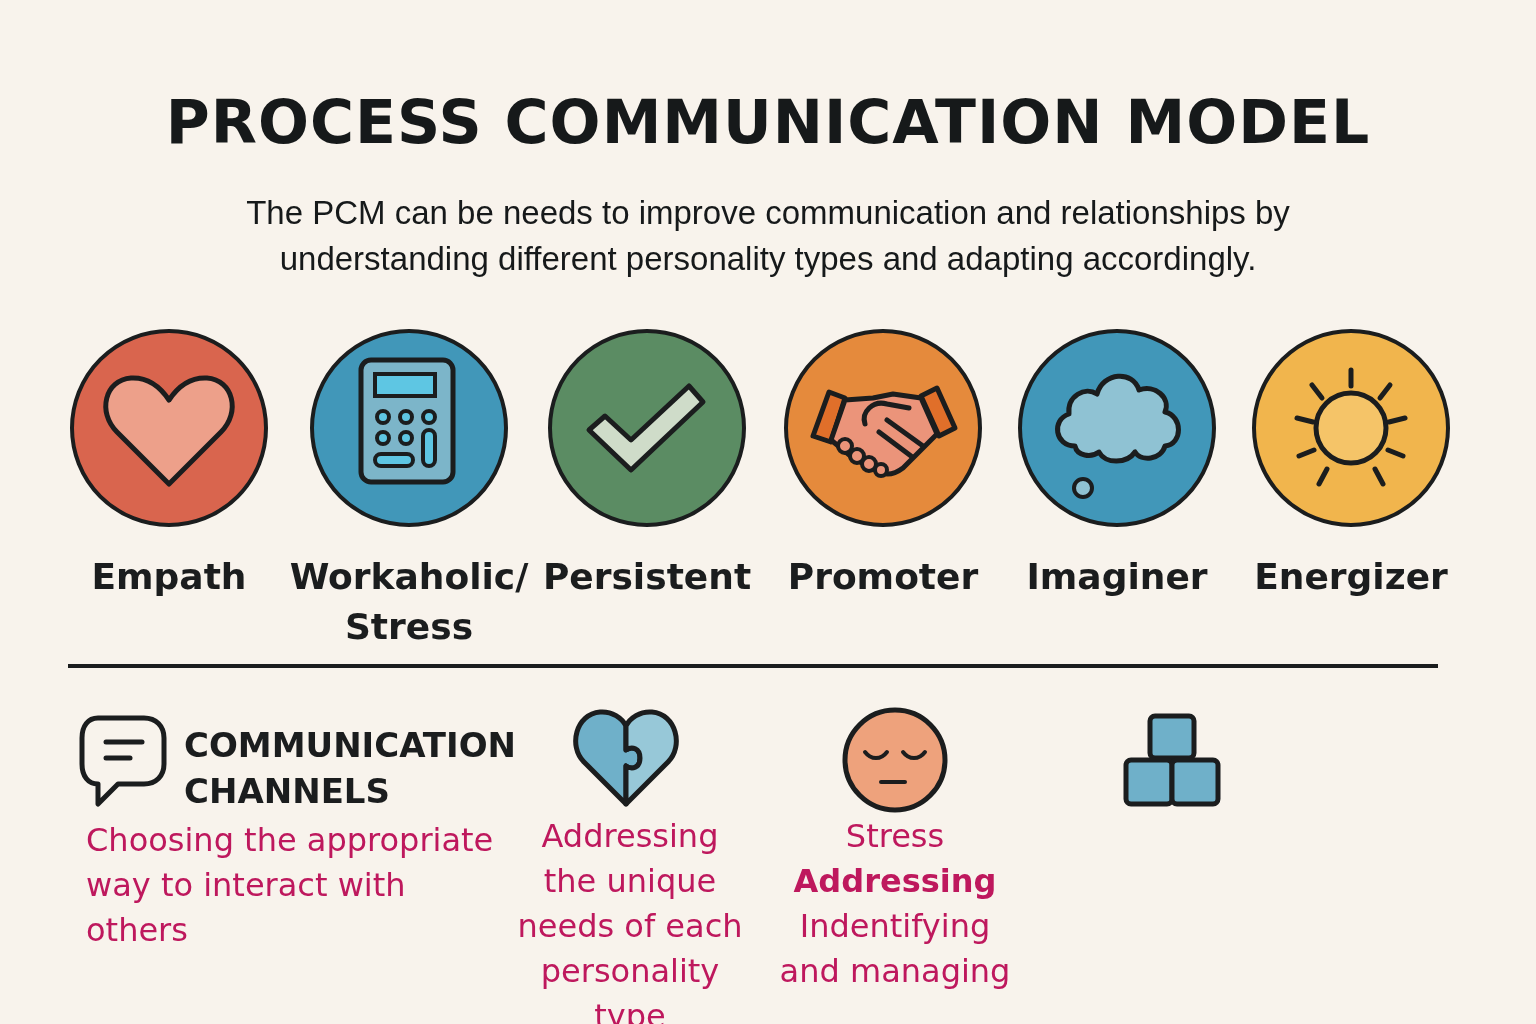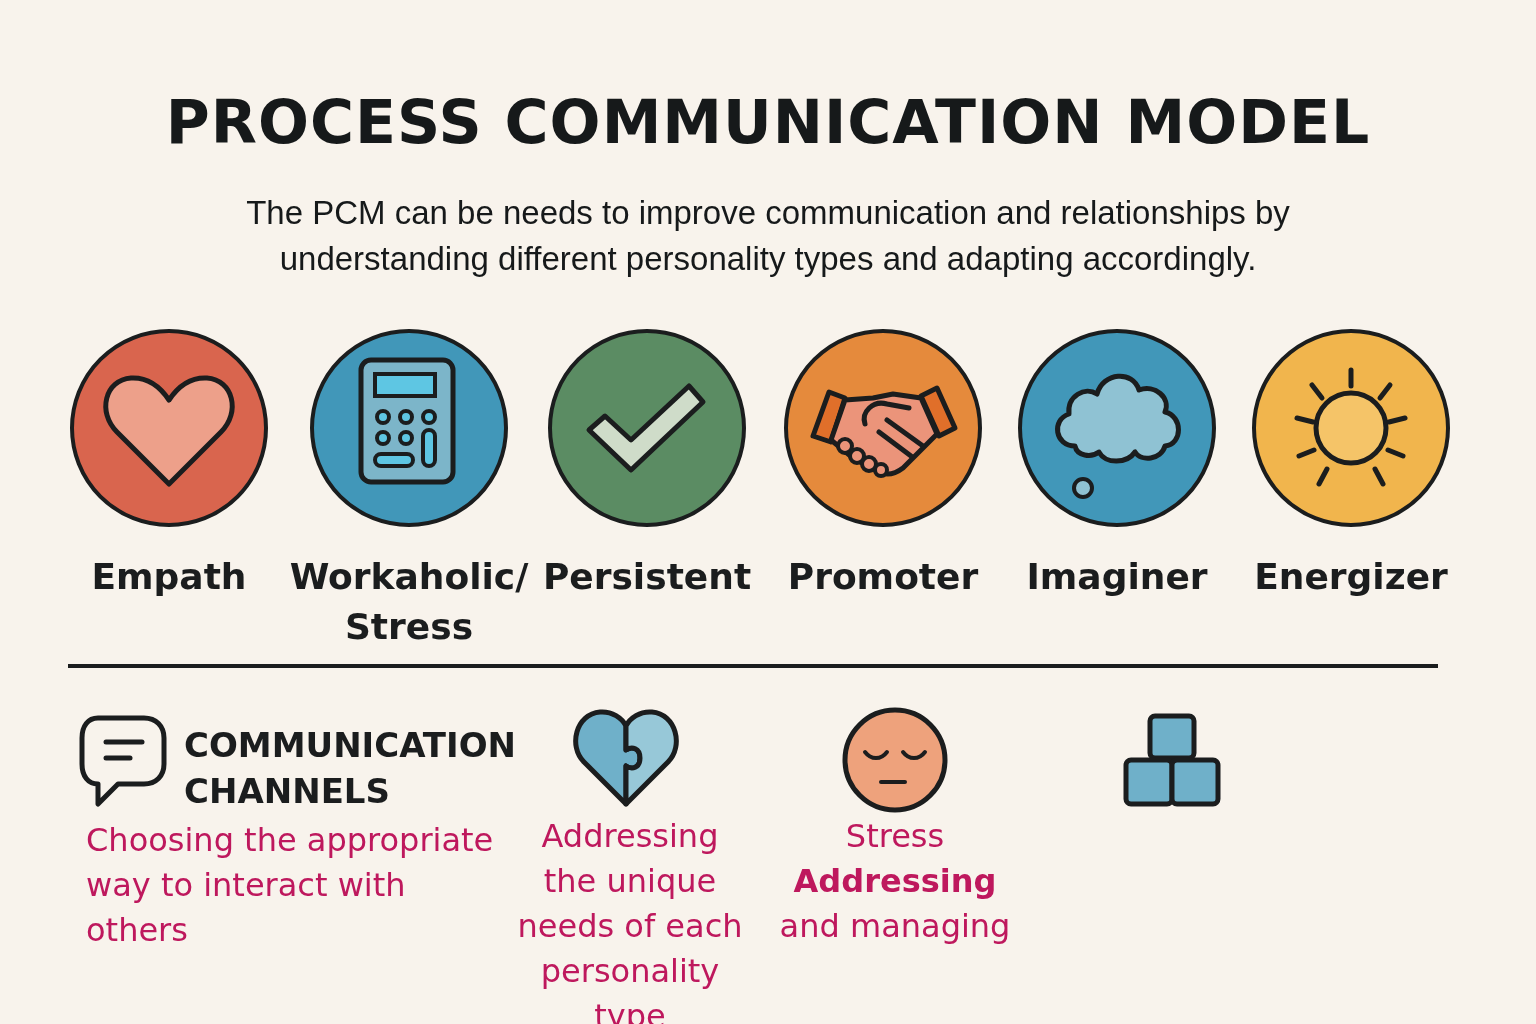--- a/index.html
+++ b/index.html
@@ -168,20 +168,21 @@
 <div class="feature f3">
   <svg width="108" height="108" viewBox="0 0 108 108" style="display:block;margin:0 auto 0 auto;">
     <circle cx="54" cy="54" r="50" fill="#eea27c" stroke="#1b1d1e" stroke-width="5"></circle>
     <path d="M24 46 C30 54 40 54 46 46" fill="none" stroke="#1b1d1e" stroke-width="4" stroke-linecap="round"></path>
     <path d="M62 46 C68 54 78 54 84 46" fill="none" stroke="#1b1d1e" stroke-width="4" stroke-linecap="round"></path>
     <line x1="40" y1="76" x2="64" y2="76" stroke="#1b1d1e" stroke-width="4" stroke-linecap="round"></line>
   </svg>
   <div class="text">
     <div>Stress</div>
     <div class="bold">Addressing</div>
+    <div>Indentifying</div>
     <div>and managing</div>
   </div>
 </div>
 
 <div class="feature f4">
   <svg width="100" height="96" viewBox="0 0 100 96" style="display:block;margin:6px auto 8px 102px;">
     <rect x="28" y="4" width="44" height="42" rx="5" fill="#6fb0c9" stroke="#1b1d1e" stroke-width="5"></rect>
     <rect x="4" y="48" width="46" height="44" rx="5" fill="#6fb0c9" stroke="#1b1d1e" stroke-width="5"></rect>
     <rect x="50" y="48" width="46" height="44" rx="5" fill="#6fb0c9" stroke="#1b1d1e" stroke-width="5"></rect>
   </svg>

